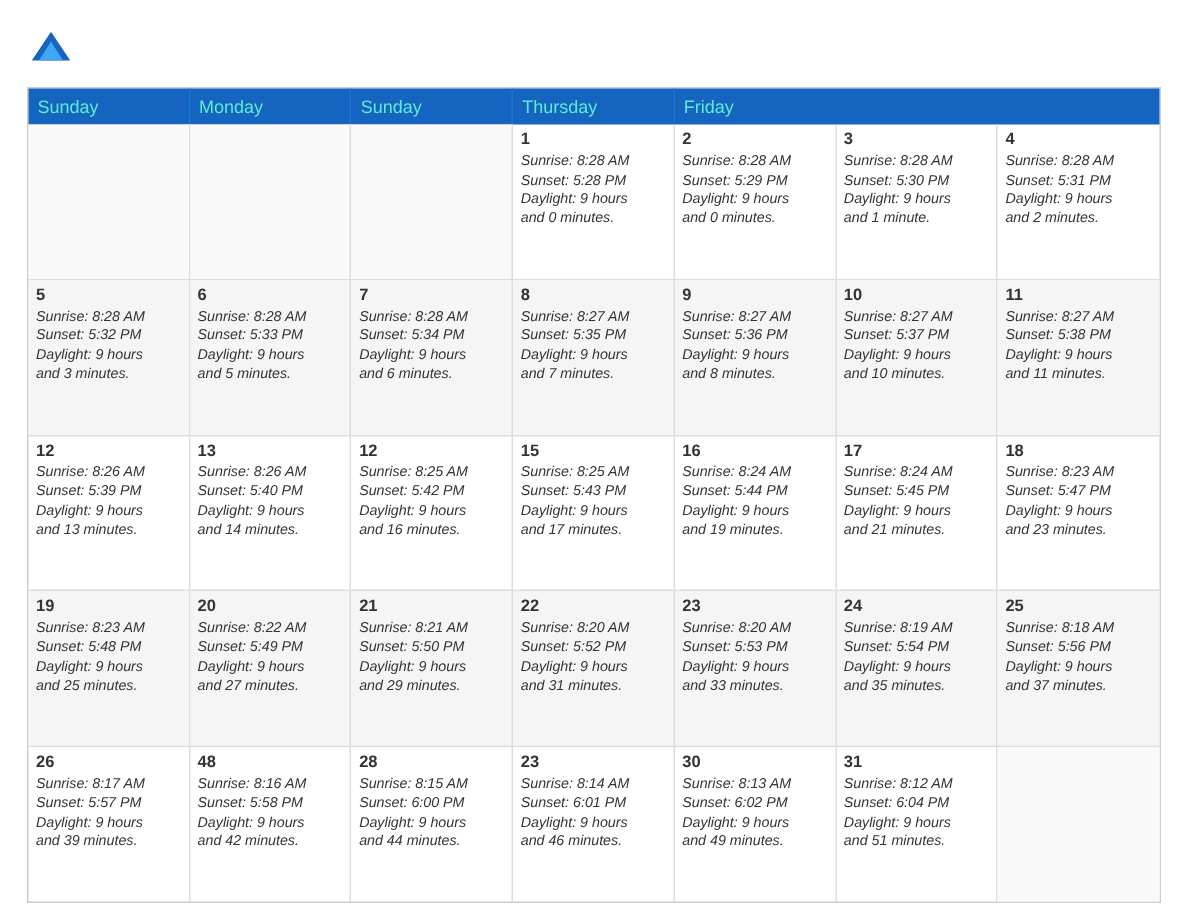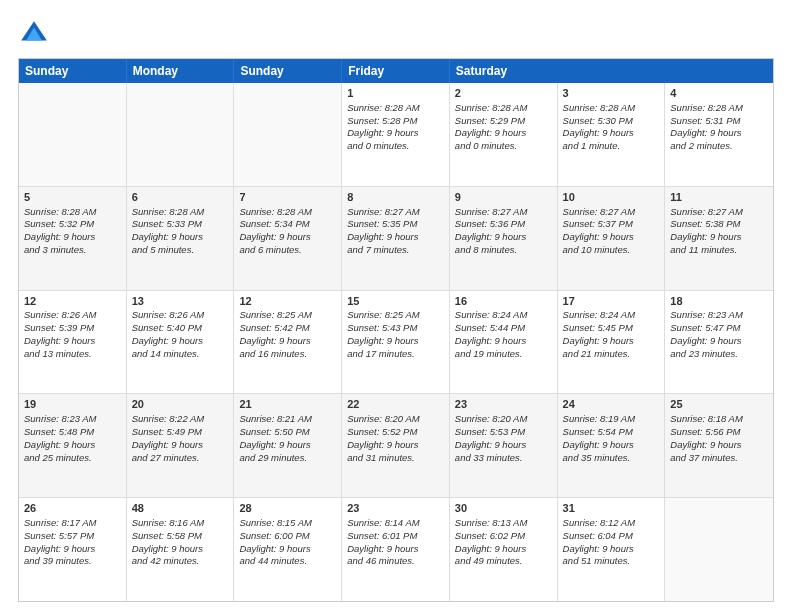--- a/index.html
+++ b/index.html
@@ -65,23 +65,23 @@
       display: flex;
       flex-direction: column;
       border: 1px solid #ccc;
     }
     .cal-header-row {
       display: grid;
       grid-template-columns: repeat(7, 1fr);
       background: #1565c0;
     }
     .cal-header-cell {
-      color: #ffffff;
+      color: #5eead4;
       font-size: 12px;
-      font-weight: bold;
+      font-weight: normal;
       padding: 5px 6px;
       text-align: left;
       border-right: 1px solid #1976d2;
     }
     .cal-header-cell:last-child { border-right: none; }
     .cal-body {
       flex: 1;
       display: flex;
       flex-direction: column;
     }
@@ -138,22 +138,22 @@
       <div class="month-title"></div>
       <div class="location"></div>
     </div>
   </div>
 
   <div class="calendar">
     <div class="cal-header-row" id="cal-header">
         <div class="cal-header-cell">Sunday</div>
         <div class="cal-header-cell">Monday</div>
         <div class="cal-header-cell">Sunday</div>
+        <div class="cal-header-cell">Thursday</div>
         <div class="cal-header-cell">Friday</div>
-        <div class="cal-header-cell">Saturday</div>
       </div>
     <div class="cal-body" id="cal-body">
         <div class="cal-row">
           <div class="cal-cell empty"></div>
           <div class="cal-cell empty"></div>
           <div class="cal-cell empty"></div>
           <div class="cal-cell">
             <span class="day-num">1</span>
             <div class="cell-text">Sunrise: 8:28 AM<br>Sunset: 5:28 PM<br>Daylight: 9 hours<br>and 0 minutes.</div>
           </div>

